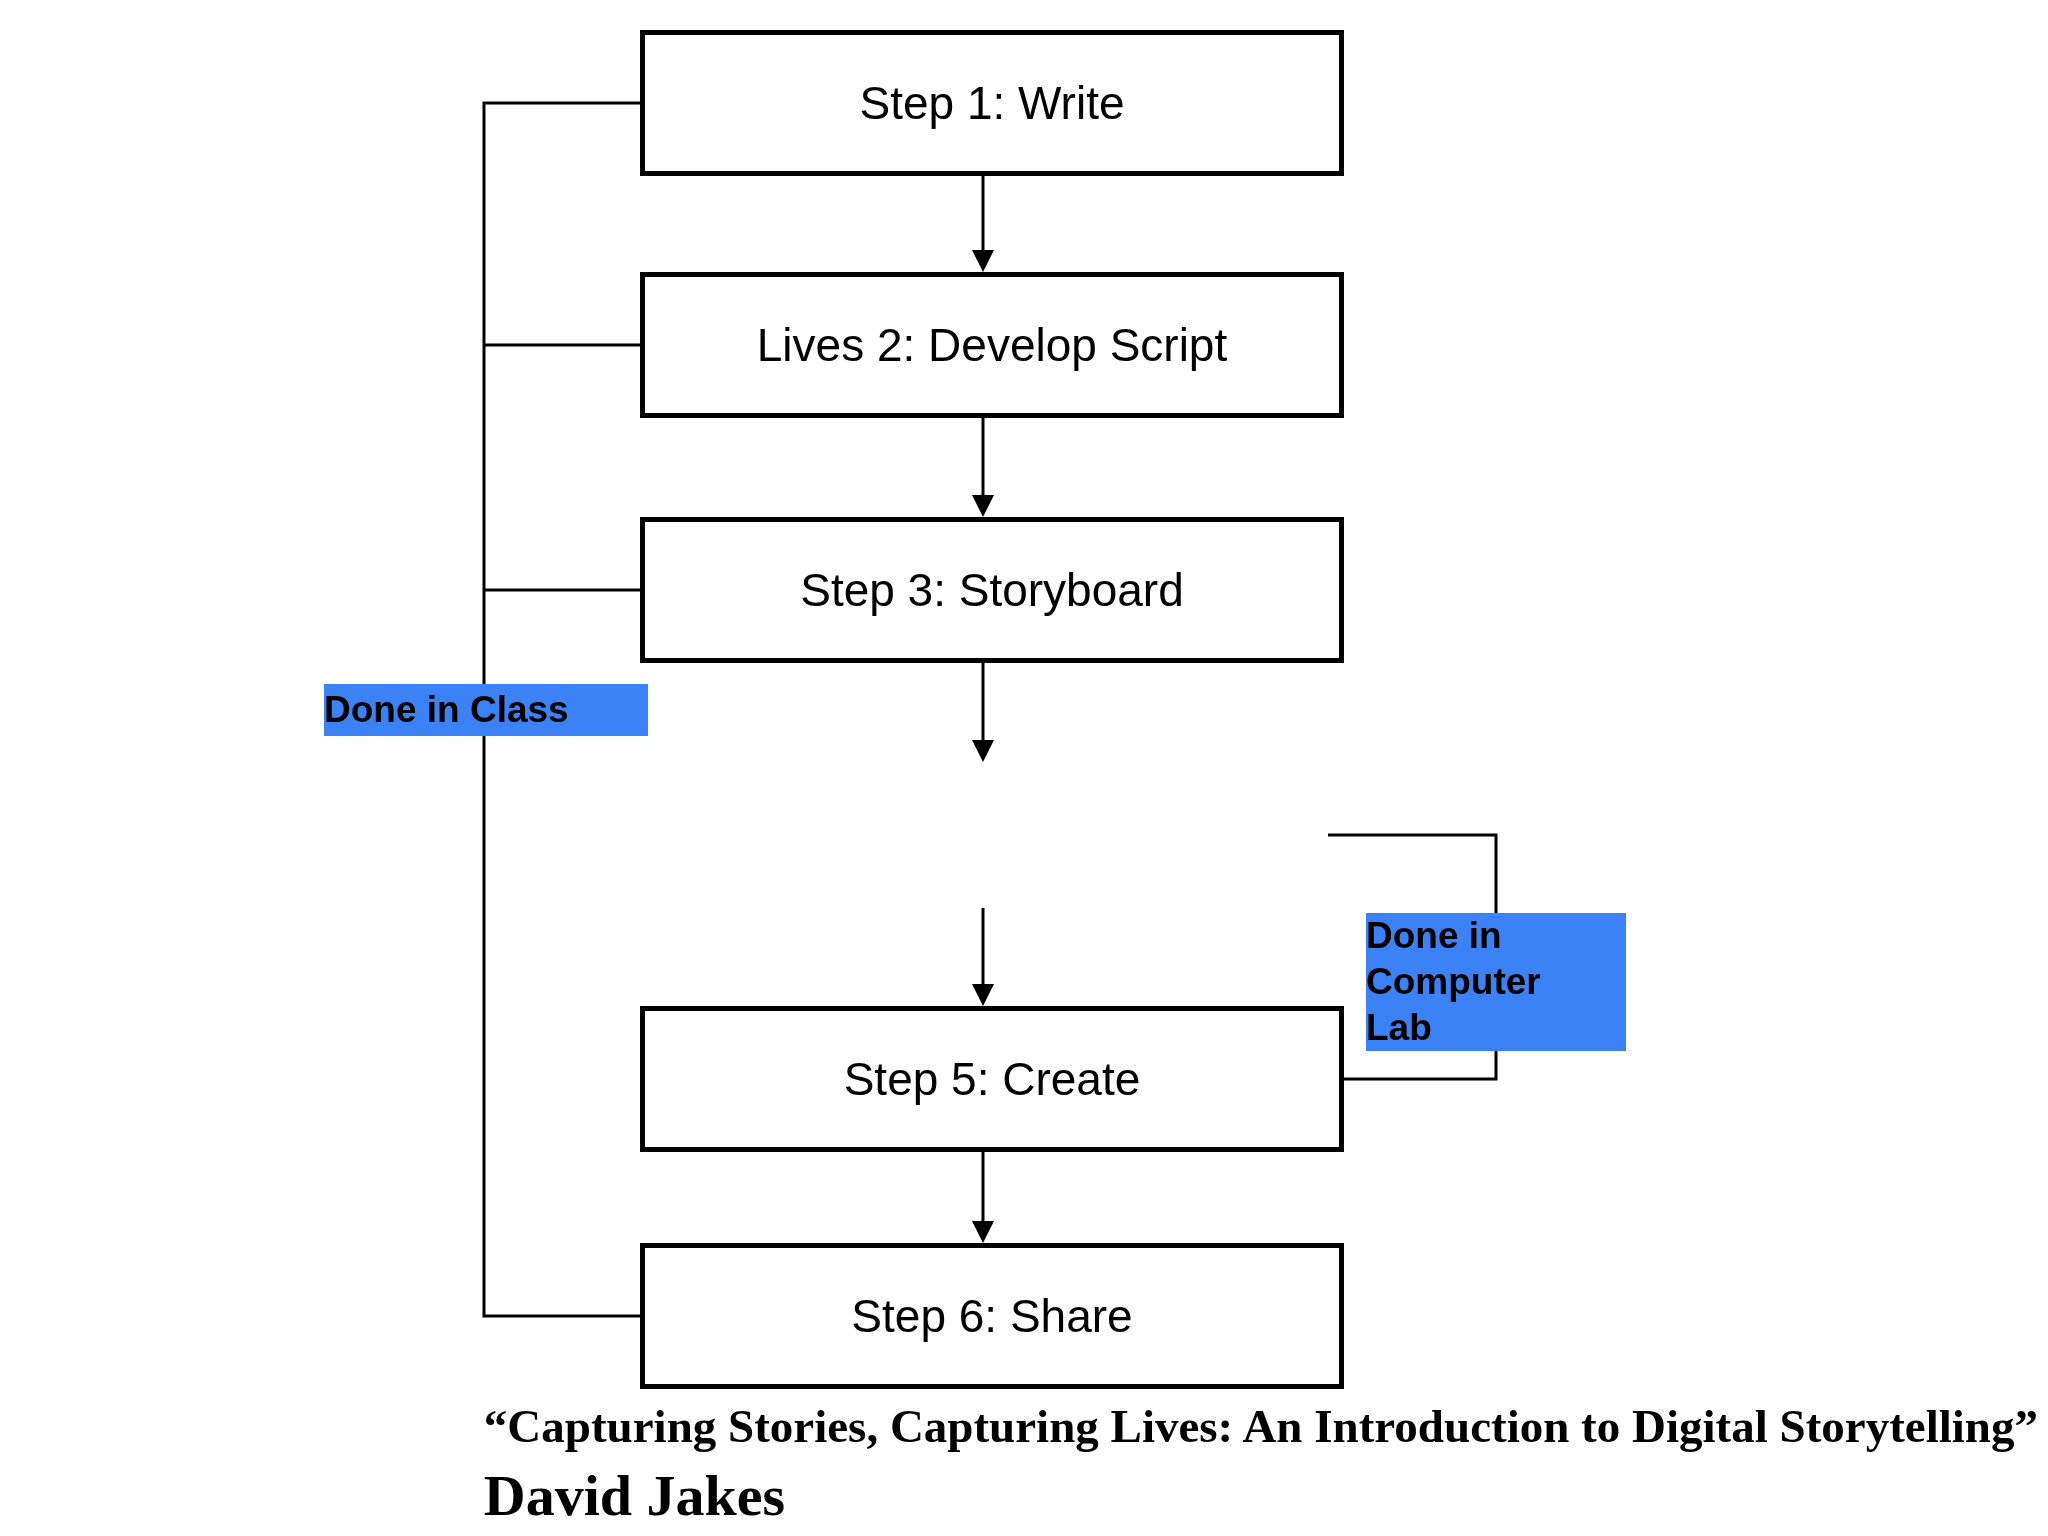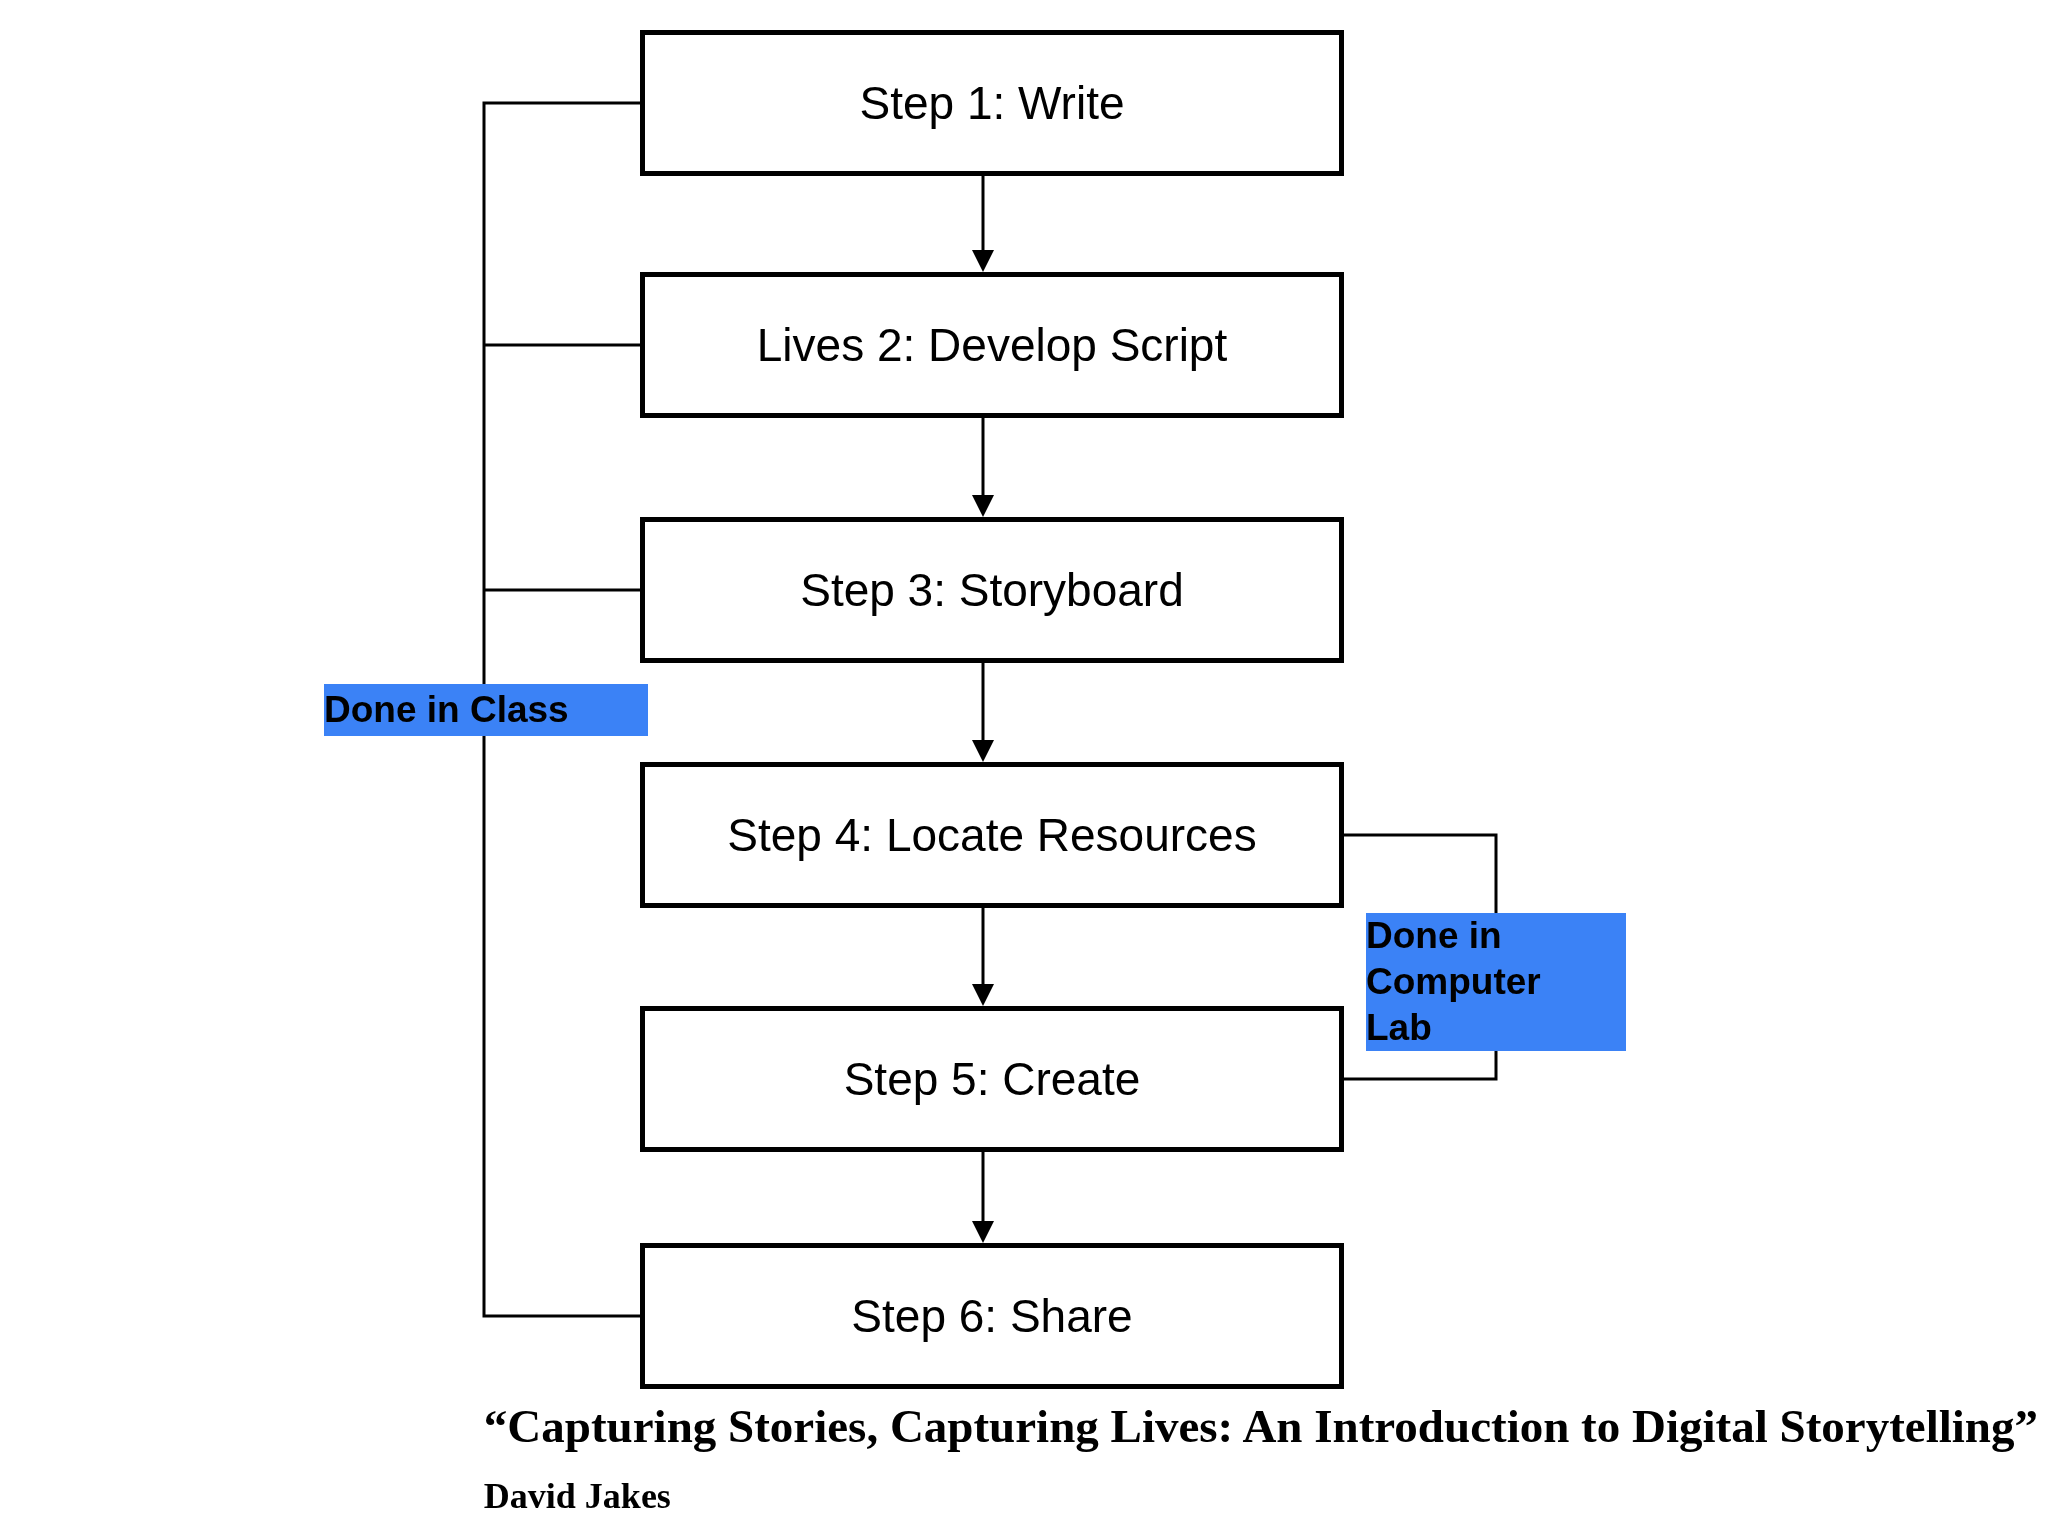--- a/index.html
+++ b/index.html
@@ -68,21 +68,21 @@
     text-align: left;
     font-family: "Liberation Serif", serif;
     font-weight: bold;
     white-space: nowrap;
   }
   .footer .footer-title {
     font-size: 47px;
     line-height: 56px;
   }
   .footer .footer-author {
-    font-size: 36px;
+    font-size: 58px;
     line-height: 56px;
     margin-top: 14px;
   }
 </style>
 </head>
 <body>
 
 <div class="stage">
 
   <svg class="connectors" viewBox="0 0 2048 1536">
@@ -111,23 +111,20 @@
 
   <div class="step-box" style="top:30px">
     <span>Step 1: Write</span>
   </div>
   <div class="step-box" style="top:272px">
     <span>Lives 2: Develop Script</span>
   </div>
   <div class="step-box" style="top:517px">
     <span>Step 3: Storyboard</span>
   </div>
-  <div class="step-box" style="top:762px">
-    <span>Step 4: Locate Resources</span>
-  </div>
   <div class="step-box" style="top:1006px">
     <span>Step 5: Create</span>
   </div>
   <div class="step-box" style="top:1243px">
     <span>Step 6: Share</span>
   </div>
 
   <div class="side-label class-label">
     <span>Done in Class</span>
   </div>

